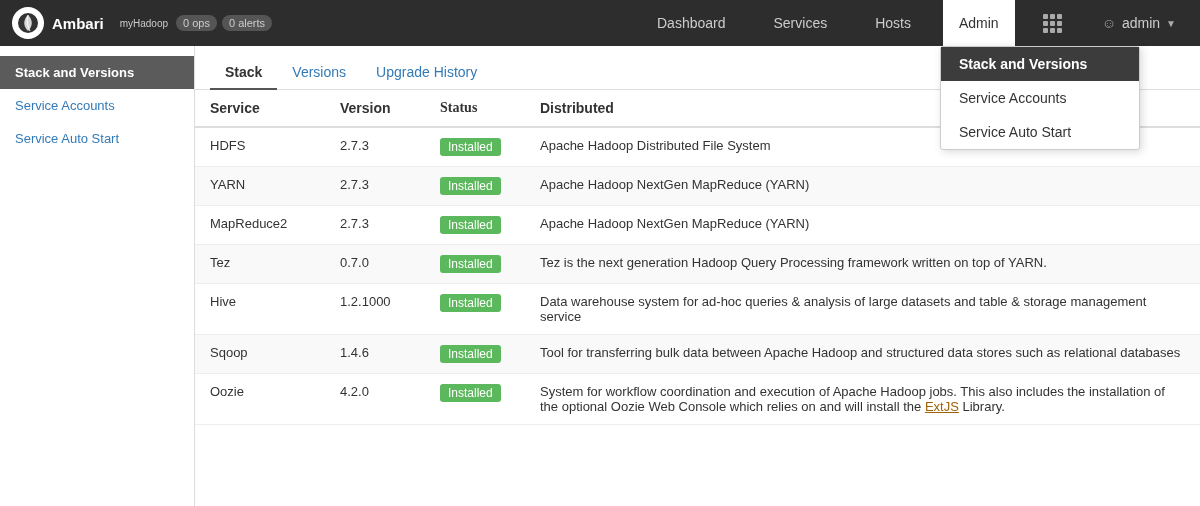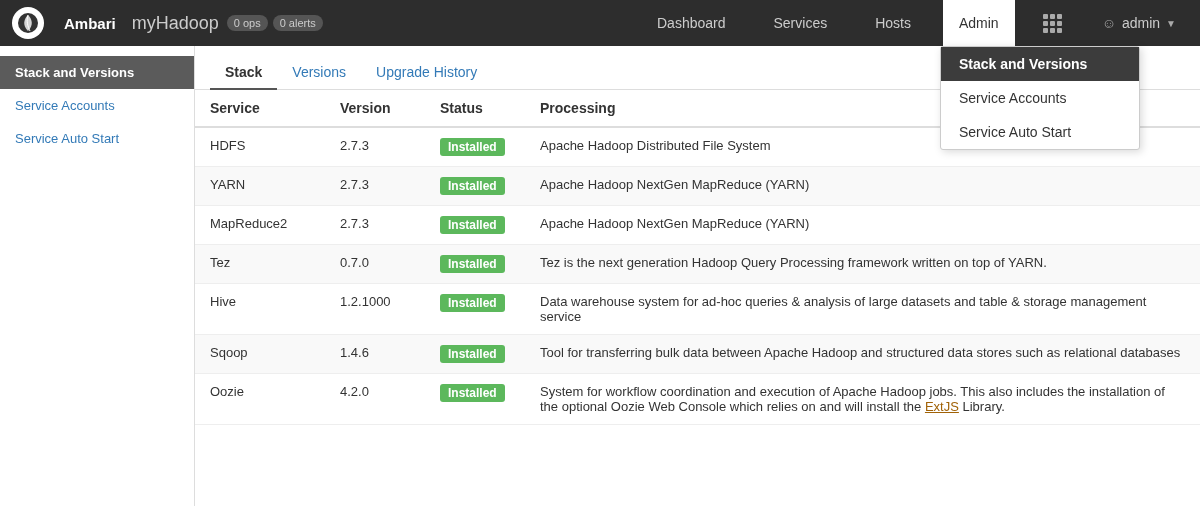--- a/index.html
+++ b/index.html
@@ -10,21 +10,21 @@
       background: #2d2d2d;
       height: 46px;
       display: flex;
       align-items: center;
       padding: 0 12px;
       position: relative;
     }
     .navbar-brand {
       display: flex;
       align-items: center;
-      gap: 20px;
+      gap: 8px;
       color: #fff;
       margin-right: 16px;
     }
     .navbar-brand .logo {
       width: 32px;
       height: 32px;
       background: #fff;
       border-radius: 50%;
       display: flex;
       align-items: center;
@@ -34,21 +34,21 @@
       width: 24px;
       height: 24px;
     }
     .navbar-brand .brand-name {
       color: #fff;
       font-size: 15px;
       font-weight: bold;
     }
     .cluster-name {
       color: #ccc;
-      font-size: 18px;
+      font-size: 10px;
       margin-right: 8px;
     }
     .badge {
       background: #555;
       color: #ccc;
       font-size: 11px;
       padding: 2px 7px;
       border-radius: 8px;
       margin-right: 5px;
     }
@@ -176,25 +176,24 @@
       vertical-align: top;
     }
     .badge-installed {
       background: #5cb85c;
       color: #fff;
       padding: 2px 8px;
       border-radius: 3px;
       font-size: 12px;
       white-space: nowrap;
       display: inline-block;
-      font-weight: bold;
     }
     .col-service { width: 130px; }
     .col-version { width: 100px; }
-    .col-status { width: 100px; }
+    .col-status { width: 100px; font-family: Liberation Serif, serif; }
     .col-desc { }
     .link-text { color: #a16207; }
 
     
     .dropdown-menu {
       position: absolute;
       top: 46px;
       right: 60px;
       background: #fff;
       border: 1px solid #ccc;
@@ -296,21 +295,21 @@
       <div class="tab link-tab">Upgrade History</div>
     </div>
 
     <div class="table-container">
       <table>
         <thead>
           <tr>
             <th class="col-service">Service</th>
             <th class="col-version">Version</th>
             <th class="col-status">Status</th>
-            <th class="col-desc">Processing</th>
+            <th class="col-desc">Distributed</th>
           </tr>
         </thead>
         <tbody id="table-body">
         <tr>
               <td>HDFS</td>
               <td>2.7.3</td>
               <td><span class="badge-installed">Installed</span></td>
               <td>Apache Hadoop Distributed File System</td>
             </tr>
             <tr>

